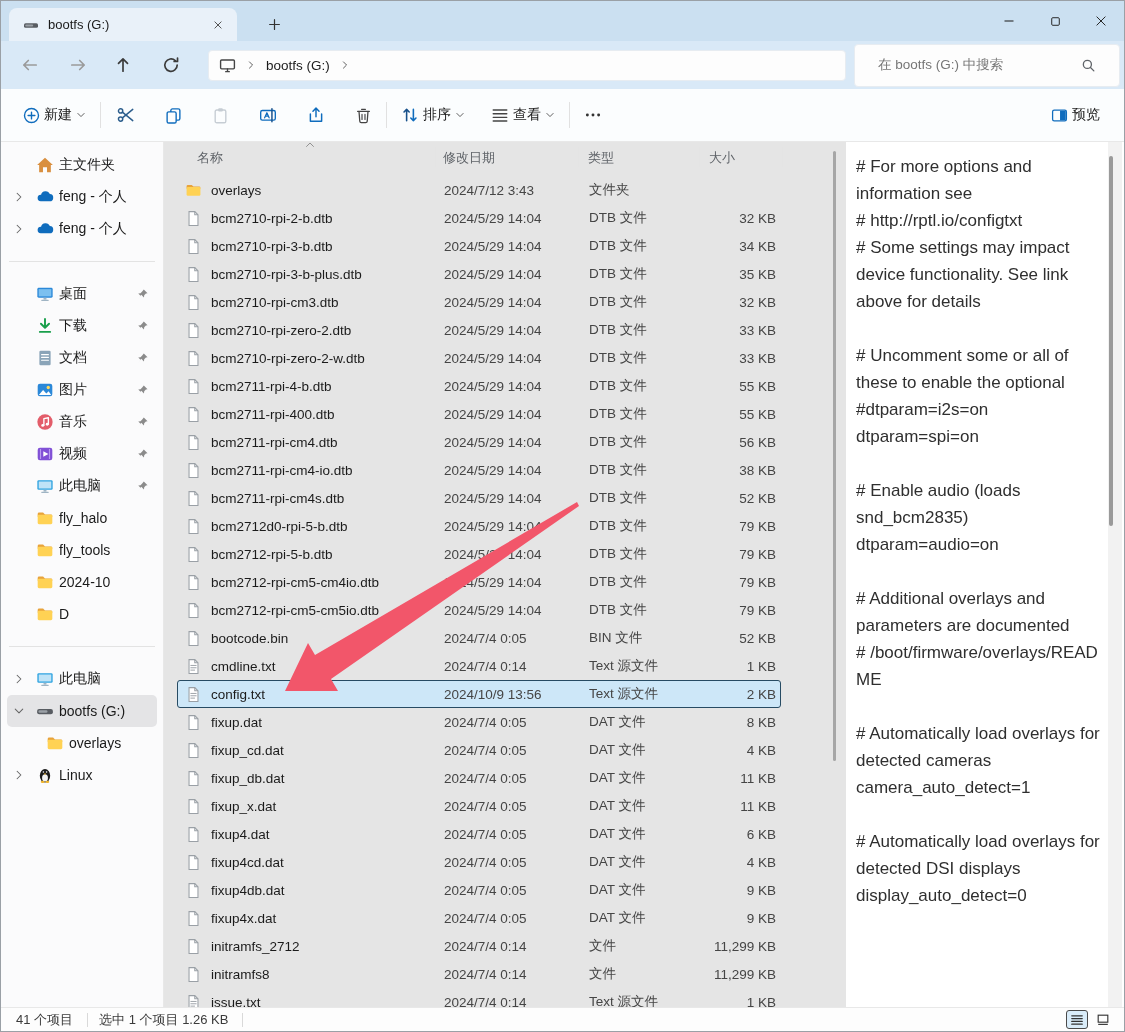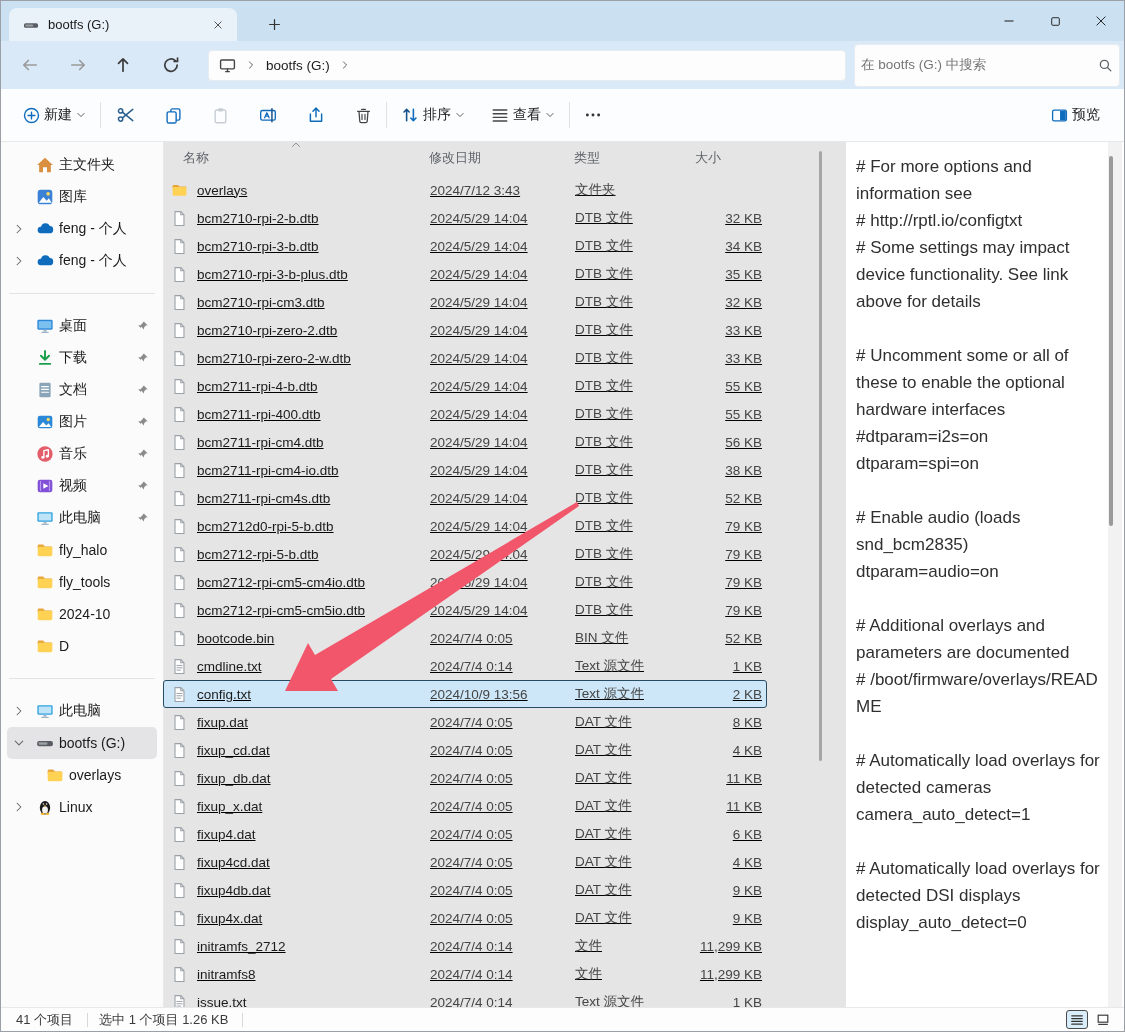--- a/index.html
+++ b/index.html
@@ -15,21 +15,21 @@
   .wincontrols { position:absolute; right:0; top:0; height:40px; display:flex; }
   .wc { width:46px; height:40px; display:flex; align-items:center; justify-content:center; }
 
   
   .navrow { position:absolute; left:0; top:40px; width:100%; height:48px; background:#d9e9f7; display:flex; align-items:center; }
   .navbtn { width:30px; height:30px; display:flex; align-items:center; justify-content:center; border-radius:4px; flex:0 0 auto; }
   .navbtn.b1{margin-left:14px;} .navbtn.b2{margin-left:18px;} .navbtn.b3{margin-left:15px;} .navbtn.b4{margin-left:18px;}
   .addressbar { margin-left:22px; width:638px; height:31px; background:#fdfdfd; border:1px solid #e7ecf1; border-radius:4px; display:flex; align-items:center; padding:0 10px; }
   .crumb-sep { margin:0 10px; display:flex; }
   .crumb { font-size:13.5px; color:#1b1b1b; }
-  .searchbox { margin-left:8px; width:266px; height:43px; background:#fdfdfd; border:1px solid #e7ecf1; border-radius:4px; display:flex; align-items:center; padding:0 6px; }
+  .searchbox { margin-left:8px; width:266px; height:43px; background:#fdfdfd; border:1px solid #e7ecf1; border-radius:4px; display:flex; align-items:center; padding:0 23px; }
   .search-ph { flex:1; font-size:13.5px; color:#767676; }
 
   
   .toolbar { position:absolute; left:0; top:88px; width:100%; height:53px; background:#fbfdfe; border-bottom:1px solid #e8e8e8; display:flex; align-items:center; }
   .tbtn { height:36px; display:flex; align-items:center; justify-content:flex-end; border-radius:4px; padding:0 6px; }
   .tbtn .lbl { font-size:14px; color:#1b1b1b; margin:0 4px; }
   .tb-sep { width:1px; height:26px; background:#e1e1e1; margin:0 8px; }
   .sp { flex:1; }
   .ico { display:flex; align-items:center; justify-content:center; }
 
@@ -41,21 +41,21 @@
   .sb-item { position:relative; height:32px; margin:0 6px; border-radius:5px; display:flex; align-items:center; }
   .sb-item.selected { background:#e4e4e6; }
   .sb-chev { position:absolute; left:6px; width:14px; display:flex; }
   .sb-ico { position:absolute; left:29px; width:18px; display:flex; }
   .sb-lbl { position:absolute; left:52px; font-size:14px; color:#1b1b1b; white-space:nowrap; }
   .sb-item.lvl2 .sb-ico{ left:39px; } .sb-item.lvl2 .sb-lbl{ left:62px; }
   .sb-pin { position:absolute; right:8px; display:flex; }
   .sb-divider { height:1px; background:#e3e3e3; margin:16px 8px; }
 
   
-  .filelist { position:absolute; left:151px; top:0; width:682px; height:100%;text-decoration:underline; }
+  .filelist { position:absolute; left:165px; top:0; width:682px; height:100%; }
   .listheader { position:relative; height:30px; }
   .lh-col { position:absolute; top:7px; font-size:13px; color:#5f6368; }
   .lh-sep { position:absolute; top:5px; width:1px; height:20px; background:#e4e4e4; }
   .sort-caret { position:absolute; left:138px; top:-2px; }
   .rows { margin-top:4px; }
   .frow { display:flex; align-items:center; height:28px; width:604px; margin-left:11px; padding-left:7px; border:1px solid transparent; border-radius:3px; font-size:13.5px; color:#1b1b1b; }
   .frow.selected { background:#cde7f8; border-color:#274b63; }
   .c-name { width:259px; display:flex; align-items:center; overflow:hidden; white-space:nowrap; }
   .c-name .fico { width:17px; margin-right:9px; display:flex; flex:0 0 auto; }
   .c-date { width:145px; color:#454545; }
@@ -298,30 +298,20 @@
     <aside class="sidebar" id="sidebar">
         <div class="sb-item">
           <span class="sb-ico">
             <svg width="18" height="18" viewBox="0 0 16 16" fill="none">
               <path d="M8 1.5L15 8h-1.8v6.5H9.8V10H6.2v4.5H2.8V8H1z" fill="#d98f3f"></path>
             </svg>
           </span>
           <span class="sb-lbl">主文件夹</span>
         </div>
         <div class="sb-item">
-          <span class="sb-ico">
-            <svg width="18" height="18" viewBox="0 0 16 16" fill="none">
-              <rect x="1.5" y="1.5" width="13" height="13" rx="2.5" fill="#3b82d6"></rect>
-              <circle cx="10.8" cy="5.2" r="1.6" fill="#ffd95e"></circle>
-              <path d="M2.5 13l4-5 3 3.4L11.4 9l2.6 4z" fill="#fff"></path>
-            </svg>
-          </span>
-          <span class="sb-lbl">图库</span>
-        </div>
-        <div class="sb-item">
           <span class="sb-chev">
             <svg width="12" height="12" viewBox="0 0 16 16" fill="none">
               <path d="M5.5 3l5 5-5 5" stroke="#666" stroke-width="1.4" stroke-linecap="round" stroke-linejoin="round"></path>
             </svg>
           </span>
           <span class="sb-ico">
             <svg width="18" height="18" viewBox="0 0 16 16" fill="none">
               <path d="M4.2 11.8a2.9 2.9 0 0 1 .3-5.8 4.1 4.1 0 0 1 7.8-.6 3.1 3.1 0 0 1-.4 6.4z" fill="#0f6cbd"></path>
             </svg>
           </span>
@@ -992,21 +982,20 @@
       <div class="pv-text" id="pvtext">
           <div class="pline"># For more options and</div>
           <div class="pline">information see</div>
           <div class="pline"># http://rptl.io/configtxt</div>
           <div class="pline"># Some settings may impact</div>
           <div class="pline">device functionality. See link</div>
           <div class="pline">above for details</div>
           <div class="pline">&nbsp;</div>
           <div class="pline"># Uncomment some or all of</div>
           <div class="pline">these to enable the optional</div>
-          <div class="pline">hardware interfaces</div>
           <div class="pline">#dtparam=i2s=on</div>
           <div class="pline">dtparam=spi=on</div>
           <div class="pline">&nbsp;</div>
           <div class="pline"># Enable audio (loads</div>
           <div class="pline">snd_bcm2835)</div>
           <div class="pline">dtparam=audio=on</div>
           <div class="pline">&nbsp;</div>
           <div class="pline"># Additional overlays and</div>
           <div class="pline">parameters are documented</div>
           <div class="pline"># /boot/firmware/overlays/READ</div>

